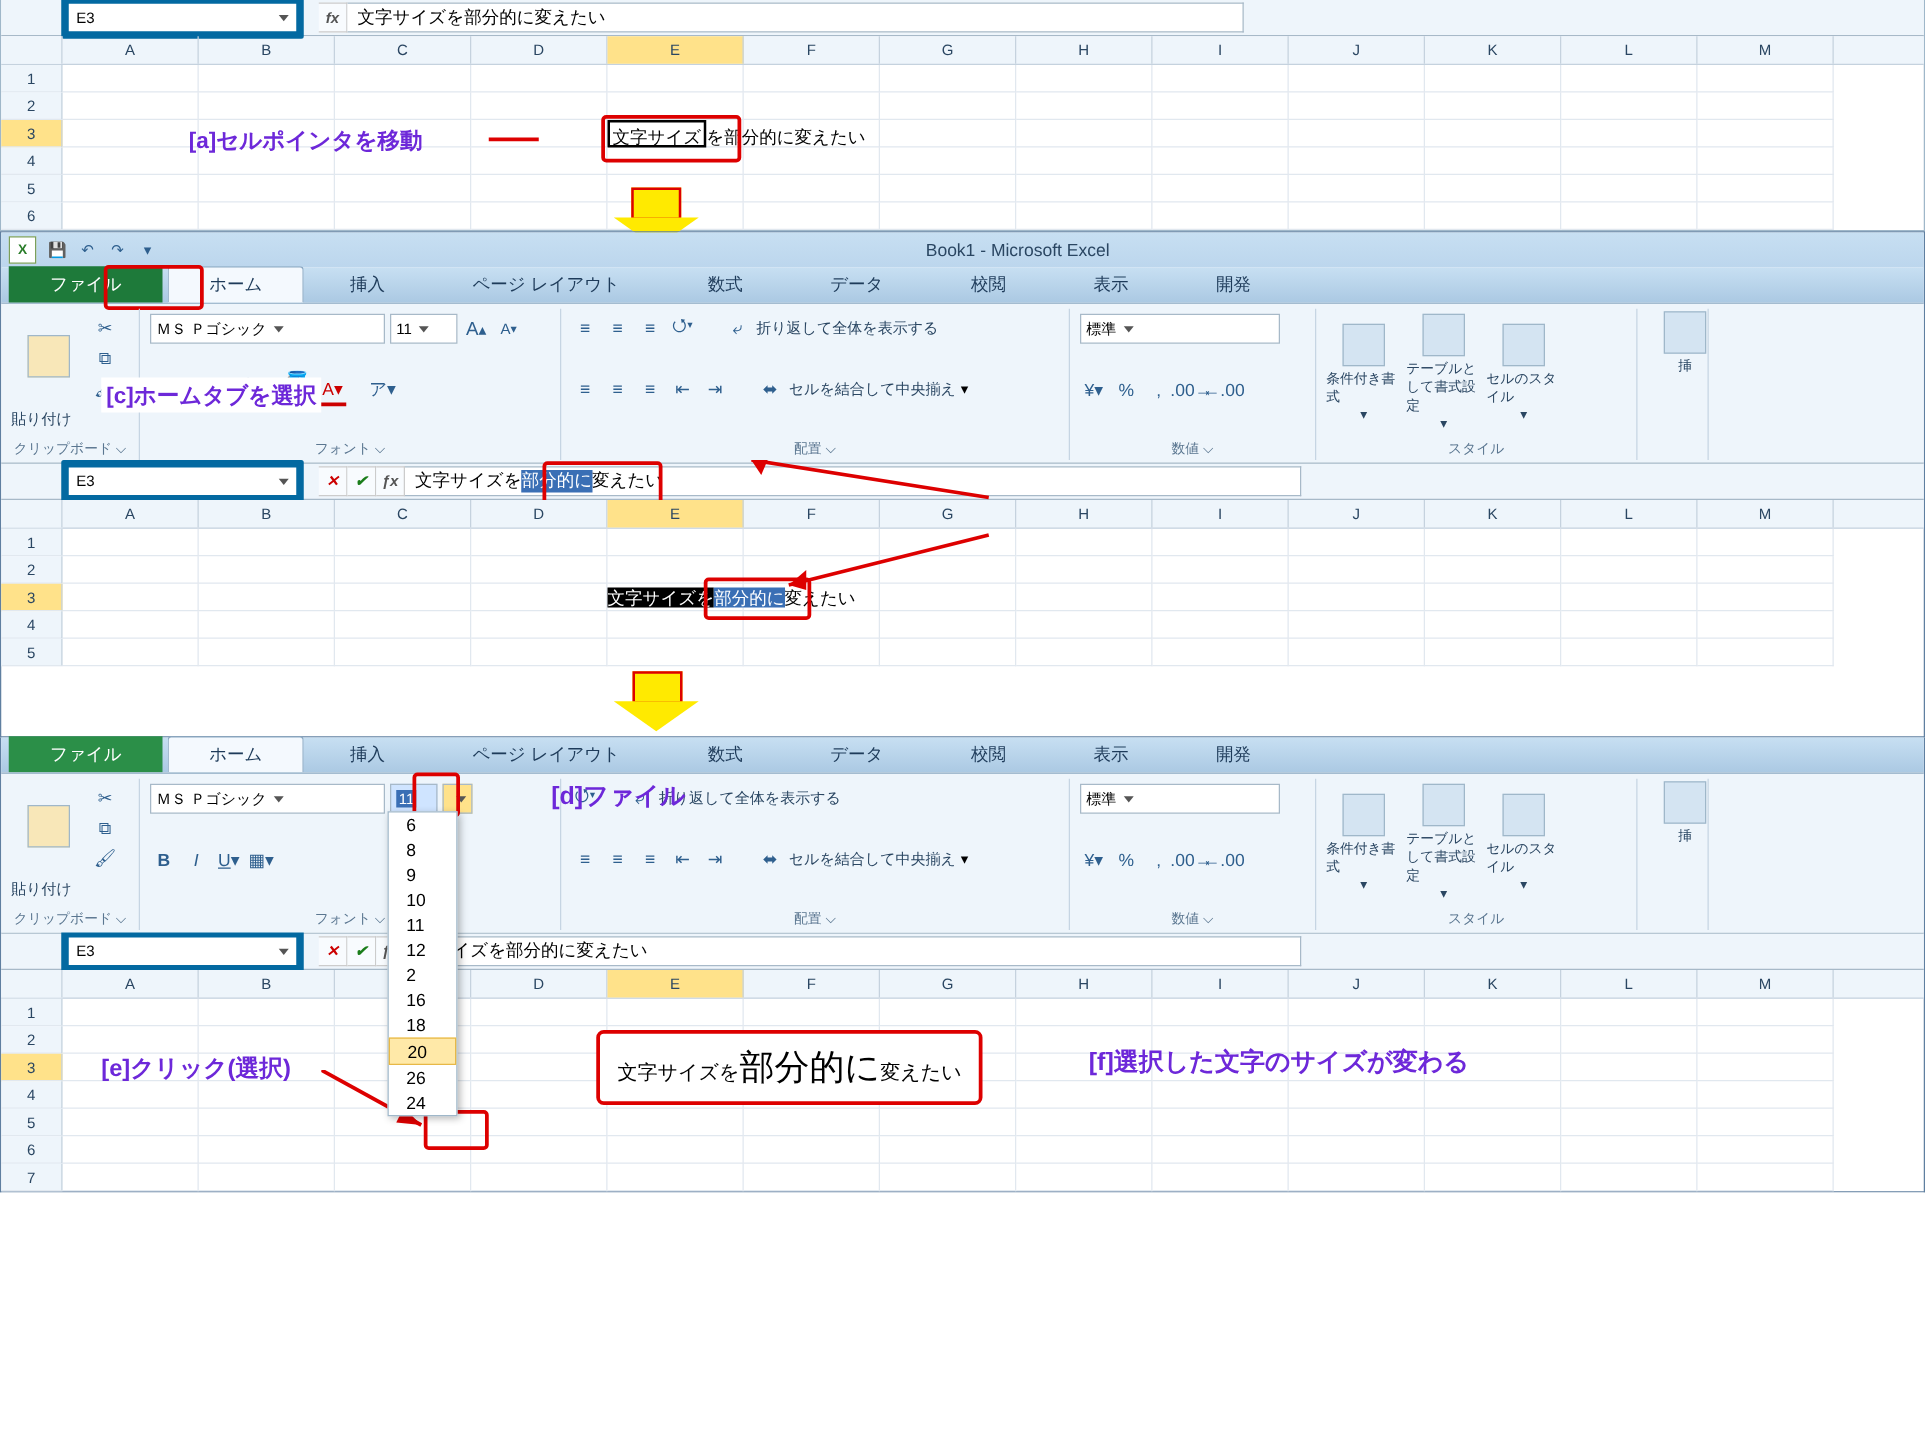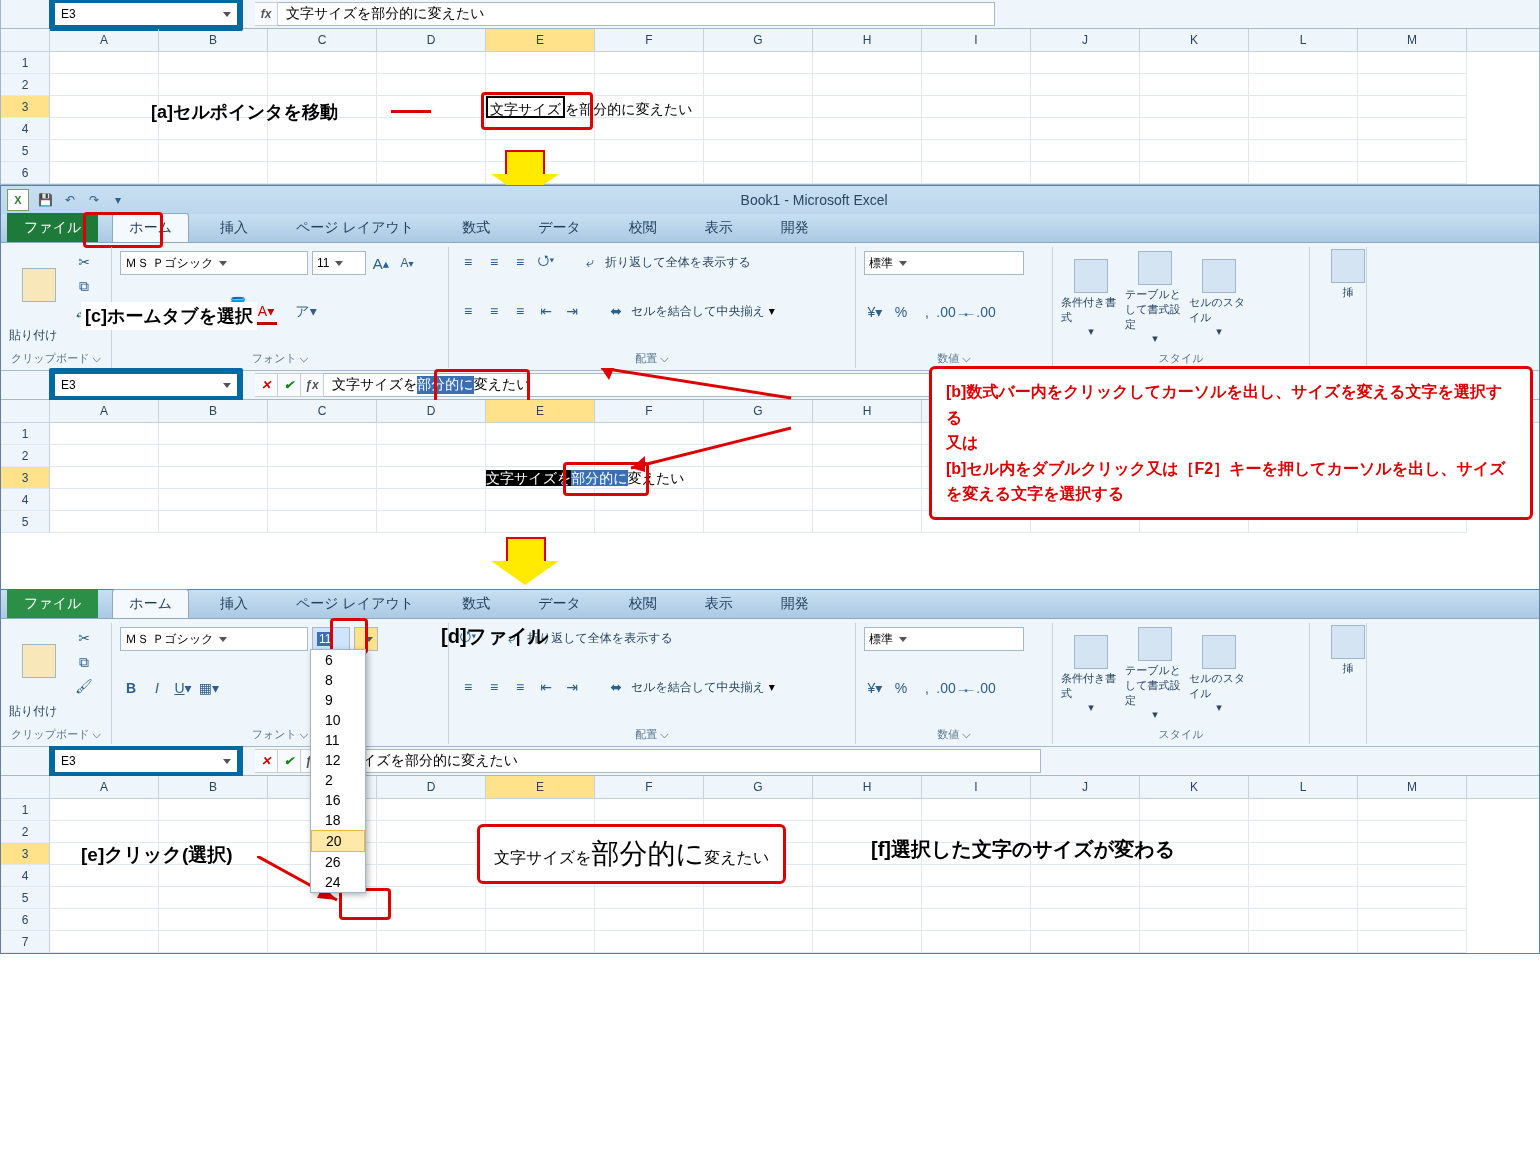--- a/index.html
+++ b/index.html
@@ -18,35 +18,35 @@
 .corner{width:48px;border-right:1px solid #c5d2de;background:#eef5fb;}
 .colh{width:108px;text-align:center;line-height:22px;border-right:1px solid #c5d2de;color:#2a4662;}
 .colh.sel{background:#ffe28a;}
 .srow{display:flex;height:22px;}
 .rowh{width:48px;text-align:center;line-height:22px;background:#eef5fb;border-right:1px solid #c5d2de;border-bottom:1px solid #e1e8ef;color:#2a4662;}
 .rowh.sel{background:#ffe28a;}
 .cell{width:108px;border-right:1px solid #e1e8ef;border-bottom:1px solid #e1e8ef;position:relative;font-size:14px;line-height:22px;}
 
 
 .redbox{border:3px solid #d00;border-radius:4px;position:absolute;}
-.ann{color:#000000;font-weight:bold;position:absolute;white-space:nowrap;}
+.ann{color:#6d28d9;font-weight:bold;position:absolute;white-space:nowrap;}
 .hline{position:absolute;height:0;border-top:3px solid #d00;}
 .yarrow{position:absolute;}
 .yarrow .stem{width:36px;height:22px;background:#ffea00;border:2px solid #d00;margin:0 auto;}
 .yarrow .head{width:0;height:0;border-left:34px solid transparent;border-right:34px solid transparent;border-top:24px solid #ffea00;margin-top:-2px;position:relative;}
 .yarrow .head::before{content:"";position:absolute;left:-38px;top:-26px;width:0;height:0;border-left:38px solid transparent;border-right:38px solid transparent;border-top:28px solid #d00;z-index:-1;}
 
 
 .panel2{border:1px solid #5f7fa0;}
 .qat{height:28px;background:linear-gradient(#c7dff2,#bcd6ed);display:flex;align-items:center;padding:0 6px;color:#2a4662;position:relative;}
 .qat .xl{width:20px;height:20px;background:#fff;border:1px solid #7ba05b;color:#2a7d2a;font-weight:bold;display:flex;align-items:center;justify-content:center;font-size:11px;margin-right:6px;}
 .qat .bico{width:22px;height:22px;display:flex;align-items:center;justify-content:center;color:#2e5f8e;margin-right:2px;}
 .qat .title{position:absolute;left:50%;transform:translateX(-20%);font-size:14px;color:#2a4662;}
 .tabs{height:28px;background:linear-gradient(#c7dff2,#abc9e3);display:flex;align-items:flex-end;padding-left:6px;color:#1e3b5a;font-size:14px;}
-.tab{padding:5px 16px;margin-right:14px;border:1px solid transparent;border-bottom:none;}
+.tab{padding:5px 32px;margin-right:4px;border:1px solid transparent;border-bottom:none;}
 .tab.file{background:#1e7a3a;color:#fff;}
 .tab.active{background:#f4f9fe;border:1px solid #8ca9c2;border-bottom:none;border-radius:3px 3px 0 0;}
 .tabs.v2 .tab.file{background:#2b8f48;}
 .ribbon{background:#eef5fb;border-top:1px solid #8ca9c2;padding:4px 0 2px;}
 .ribbon-row{display:flex;align-items:stretch;}
 .grp{border-right:1px solid #c6d5e3;padding:2px 8px;display:flex;flex-direction:column;justify-content:space-between;}
 .glabel{font-size:11px;color:#5a7690;text-align:center;margin-top:4px;}
 .ctrl-row{display:flex;align-items:center;gap:4px;margin:2px 0;}
 .ddbox{height:22px;background:#fff;border:1px solid #a7b9c8;display:flex;align-items:center;padding:0 4px;}
 .ddbox .dd{width:0;height:0;border-left:4px solid transparent;border-right:4px solid transparent;border-top:5px solid #555;margin-left:6px;}
@@ -464,25 +464,20 @@
             <div class="cell"></div>
             <div class="cell"></div>
             <div class="cell"></div>
             <div class="cell"></div>
             <div class="cell"></div>
             <div class="cell"></div>
             <div class="cell"></div>
           </div>
         </div>
 
-    <div class="callout" style="right:6px;top:-34px;width:570px;">
-      <span>[b]数式バー内をクリックしてカーソルを出し、サイズを変える文字を選択する</span><br>
-      <span>又は</span><br>
-      <span>[b]セル内をダブルクリック又は［F2］キーを押してカーソルを出し、サイズを変える文字を選択する</span>
-    </div>
     <svg class="call-arrow" style="left:600px;top:-32px;" width="200" height="120">
       <polyline points="190,30 0,0" fill="none" stroke="#d00" stroke-width="3"></polyline>
       <polyline points="190,60 30,100" fill="none" stroke="#d00" stroke-width="3"></polyline>
       <polygon points="0,0 14,-2 8,12" fill="#d00" transform="translate(0,0)"></polygon>
       <polygon points="30,100 44,88 44,104" fill="#d00"></polygon>
     </svg>
     <div class="redbox" style="left:562px;top:62px;width:80px;height:28px;"></div>
   </div>
 
   <div class="yarrow" style="position:relative;left:490px;margin-top:4px;margin-bottom:4px;width:70px;">

